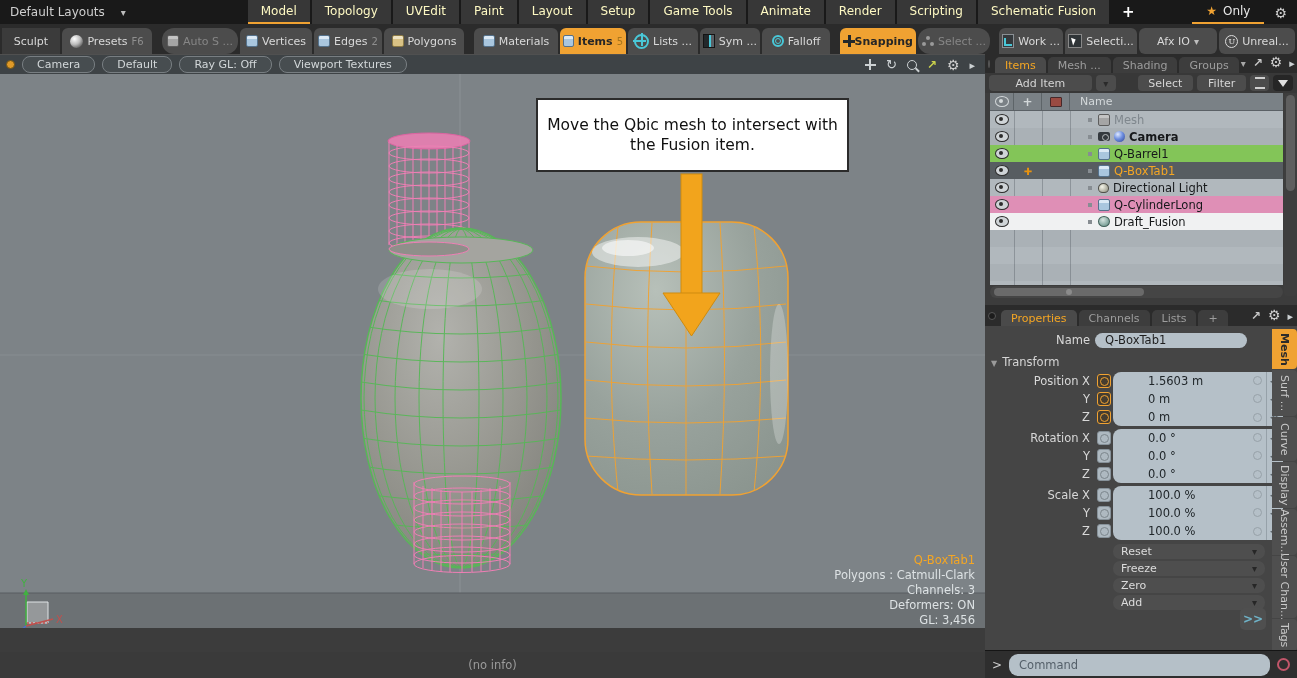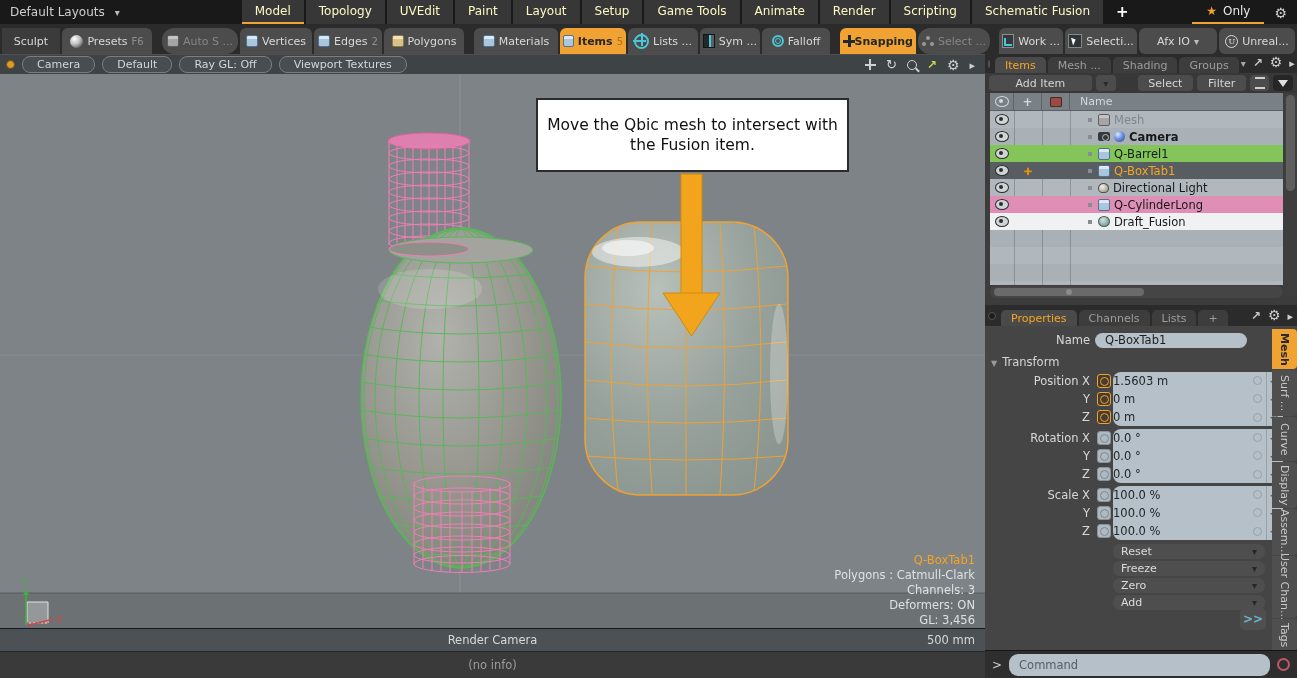--- a/index.html
+++ b/index.html
@@ -1,21 +1,21 @@
 <!DOCTYPE html>
 <html><head>
 <meta charset="utf-8">
 <style>
   html,body{margin:0;padding:0;background:#2a2a2a;}
   #app{position:relative;width:1297px;height:678px;background:#3c3c3c;font-family:"DejaVu Sans",sans-serif;overflow:hidden;-webkit-font-smoothing:antialiased;}
   .abs{position:absolute;box-sizing:border-box;}
 
   
   #menubar{left:0;top:0;width:1297px;height:24px;background:#191919;display:flex;align-items:stretch;}
-  .layout-switch{display:flex;align-items:center;gap:10px;color:#cfcfcf;font-size:12px;padding:0 10px;}
+  .layout-switch{display:flex;align-items:center;gap:16px;color:#cfcfcf;font-size:12px;padding:0 10px;}
   .caret-down::after{content:"▾";font-size:10px;color:#bdbdbd;}
   .menu-tabs{display:flex;align-items:stretch;gap:2px;margin-left:112px;}
   .mtab{background:#373737;color:#fef9c3;font-size:12px;padding:0 13px;display:flex;align-items:center;border-bottom:2px solid transparent;}
   .mtab.active{border-bottom-color:#f0a232;}
   .mtab-plus{color:#ffffff;font-size:15px;font-weight:bold;padding:0 11px;display:flex;align-items:center;}
   .menu-right{margin-left:auto;display:flex;align-items:stretch;}
   .only-btn{display:flex;align-items:center;gap:6px;padding:0 14px;border-bottom:2px solid #f0a232;color:#e8e8e8;font-size:12px;}
   .star-icon::before{content:"★";color:#f0a232;font-size:12px;}
   .gear-icon::before{content:"⚙";color:#cfcfcf;font-size:14px;}
   .menu-gear{display:flex;align-items:center;padding:0 10px;}
@@ -145,21 +145,21 @@
   .section-hdr{display:flex;align-items:center;gap:5px;color:#d5d5d5;font-size:11.5px;height:16px;margin:5px 0 2px 6px;}
   .tri-down::before{content:"▼";font-size:8px;color:#9a9a9a;}
   .env{width:14px;height:14px;border-radius:3px;display:flex;align-items:center;justify-content:center;margin:0 2px;flex:0 0 14px;box-sizing:border-box;}
   .env.orange{background:#463d30;border:1px solid #f0a232;}
   .env.orange i{width:7px;height:7px;border:1.5px solid #f0a232;border-radius:50%;}
   .env.grey{background:#aeb9c1;border:1px solid #87929a;}
   .env.grey i{width:7px;height:7px;border:1.5px solid #7c868c;border-radius:50%;}
   .valbox{flex:1;height:18px;background:#b5c0c8;display:flex;align-items:center;margin-right:14px;border-bottom:1px solid #96a1a9;}
   .prow.gfirst .valbox{border-radius:8px 8px 0 0;}
   .prow.glast .valbox{border-radius:0 0 8px 8px;border-bottom:none;}
-  .valtext{flex:1;color:#20262a;font-size:11.5px;padding-left:0;white-space:nowrap;}
+  .valtext{flex:1;color:#20262a;font-size:11.5px;padding-left:0;white-space:nowrap;margin-left:35px;}
   .val-circle{width:9px;height:9px;border:1.5px solid #97a1a8;border-radius:50%;margin-right:4px;flex:0 0 9px;box-sizing:border-box;}
   .spinner{display:flex;align-items:center;border-left:1px solid #96a1a9;height:100%;padding:0 3px;gap:1px;}
   .spinner::before{content:"◂";color:#5a6268;font-size:9px;}
   .spinner::after{content:"▸";color:#5a6268;font-size:9px;}
   .grp-gap{height:3px;}
   .abtn{margin-left:128px;width:152px;height:15px;background:#4e4e4e;border-radius:7px;color:#dcdcdc;font-size:11px;display:flex;align-items:center;padding:0 8px;box-sizing:border-box;margin-bottom:2px;}
   .abtn .caret-down{margin-left:auto;}
   .abtn .caret-down::after{color:#262626;}
   #expand-btn{position:absolute;right:31px;top:282px;width:26px;height:22px;background:#4f4f4f;border-radius:5px;color:#6fb3c8;font-weight:bold;font-size:12px;display:flex;align-items:center;justify-content:center;}
   #side-tabs{position:absolute;right:0;top:3px;width:25px;display:flex;flex-direction:column;gap:1px;}
@@ -439,24 +439,20 @@
 
     <div class="vp-info">
       <div class="sel">Q-BoxTab1</div>
       <div>Polygons : Catmull-Clark</div>
       <div>Channels: 3</div>
       <div>Deformers: ON</div>
       <div>GL: 3,456</div>
     </div>
   </div>
 
-  <div id="vp-camerabar" class="abs">
-    <div class="cam-label">Render Camera</div>
-    <div class="mm">500 mm</div>
-  </div>
 
   <div id="statusbar" class="abs">
     <span>(no info)</span>
   </div>
 
   <div id="rp-tabs" class="abs ptabs">
     <span class="knob"></span>
     <div class="ptab active">Items</div>
     <div class="ptab">Mesh ...</div>
     <div class="ptab">Shading</div>

